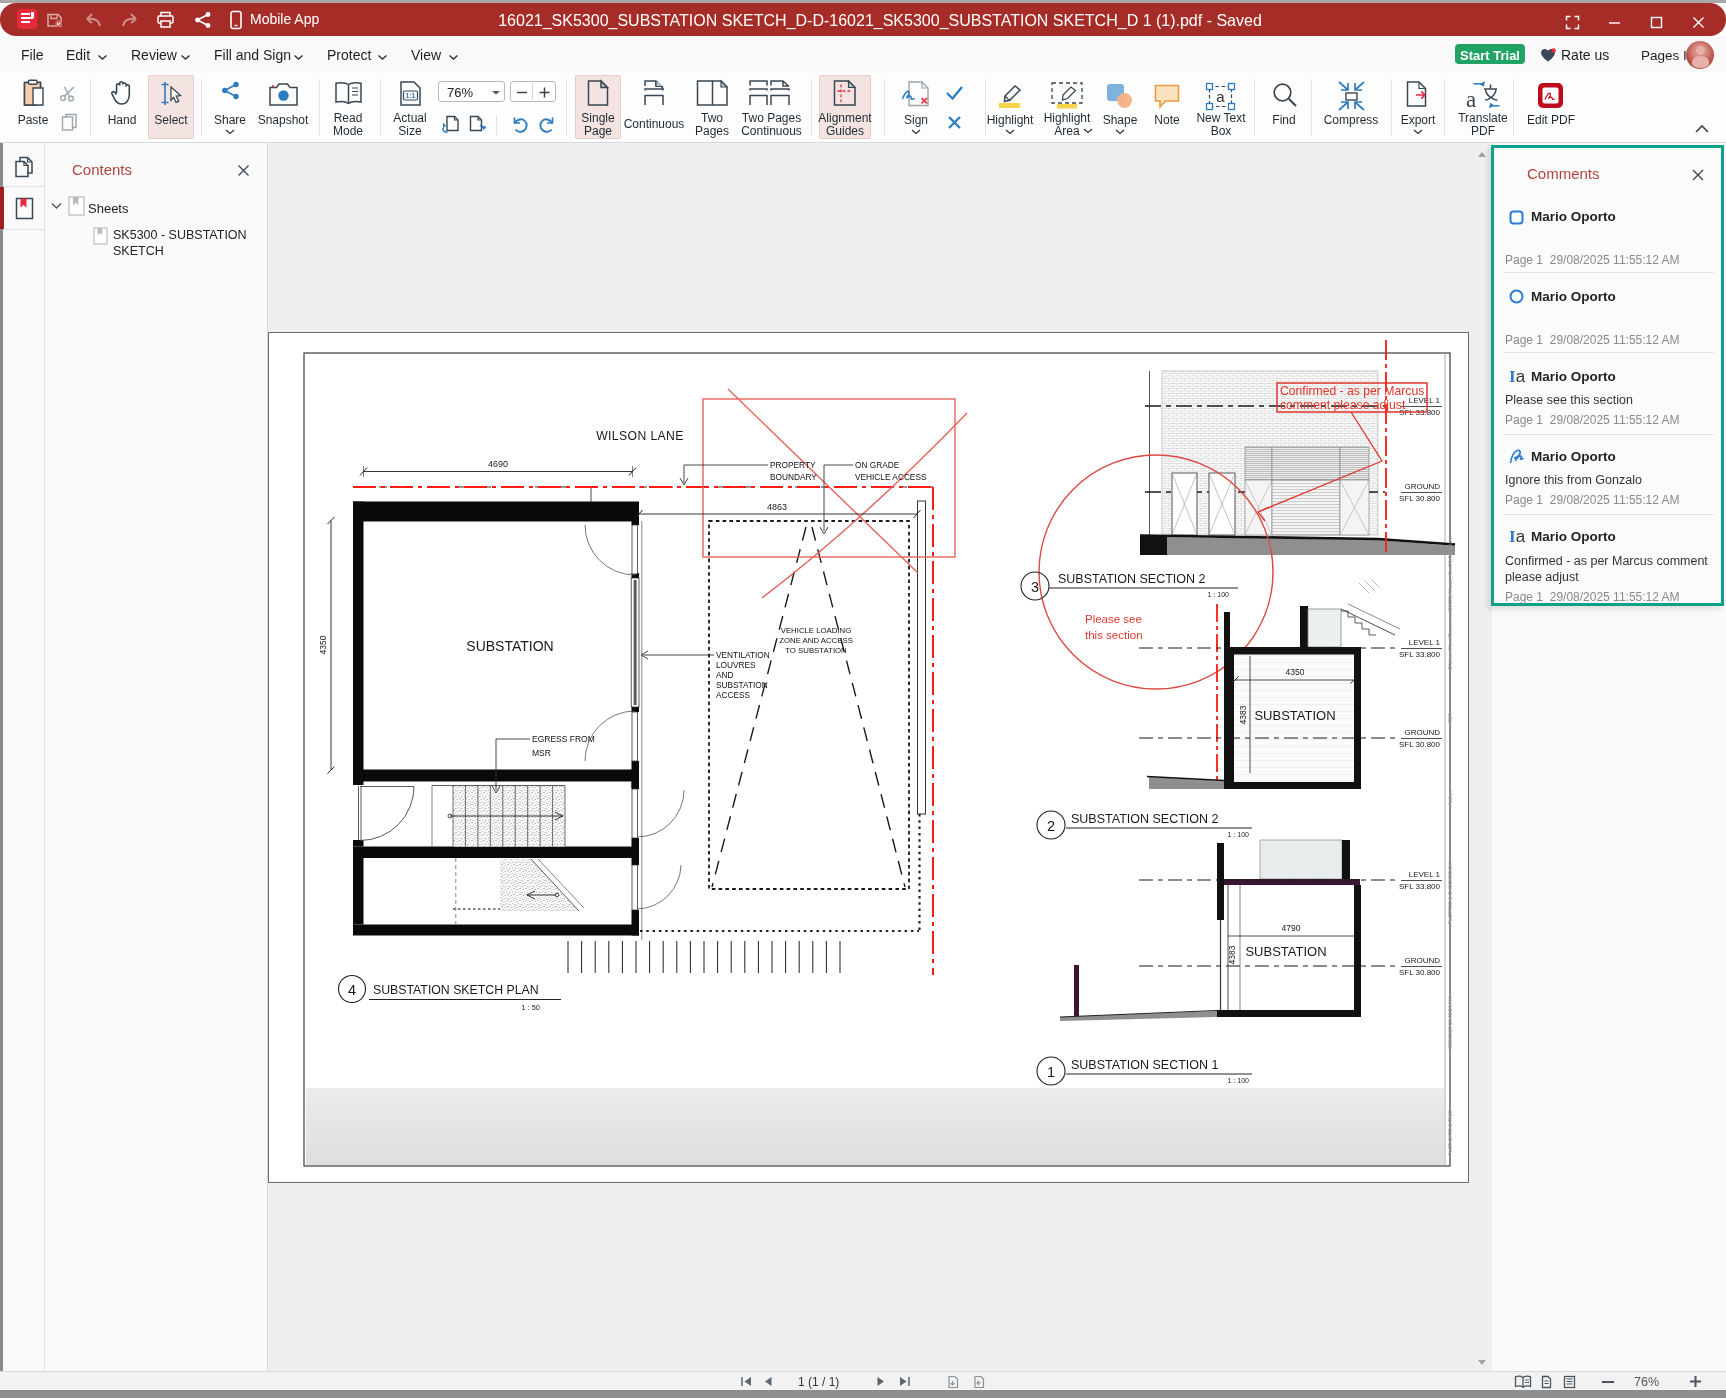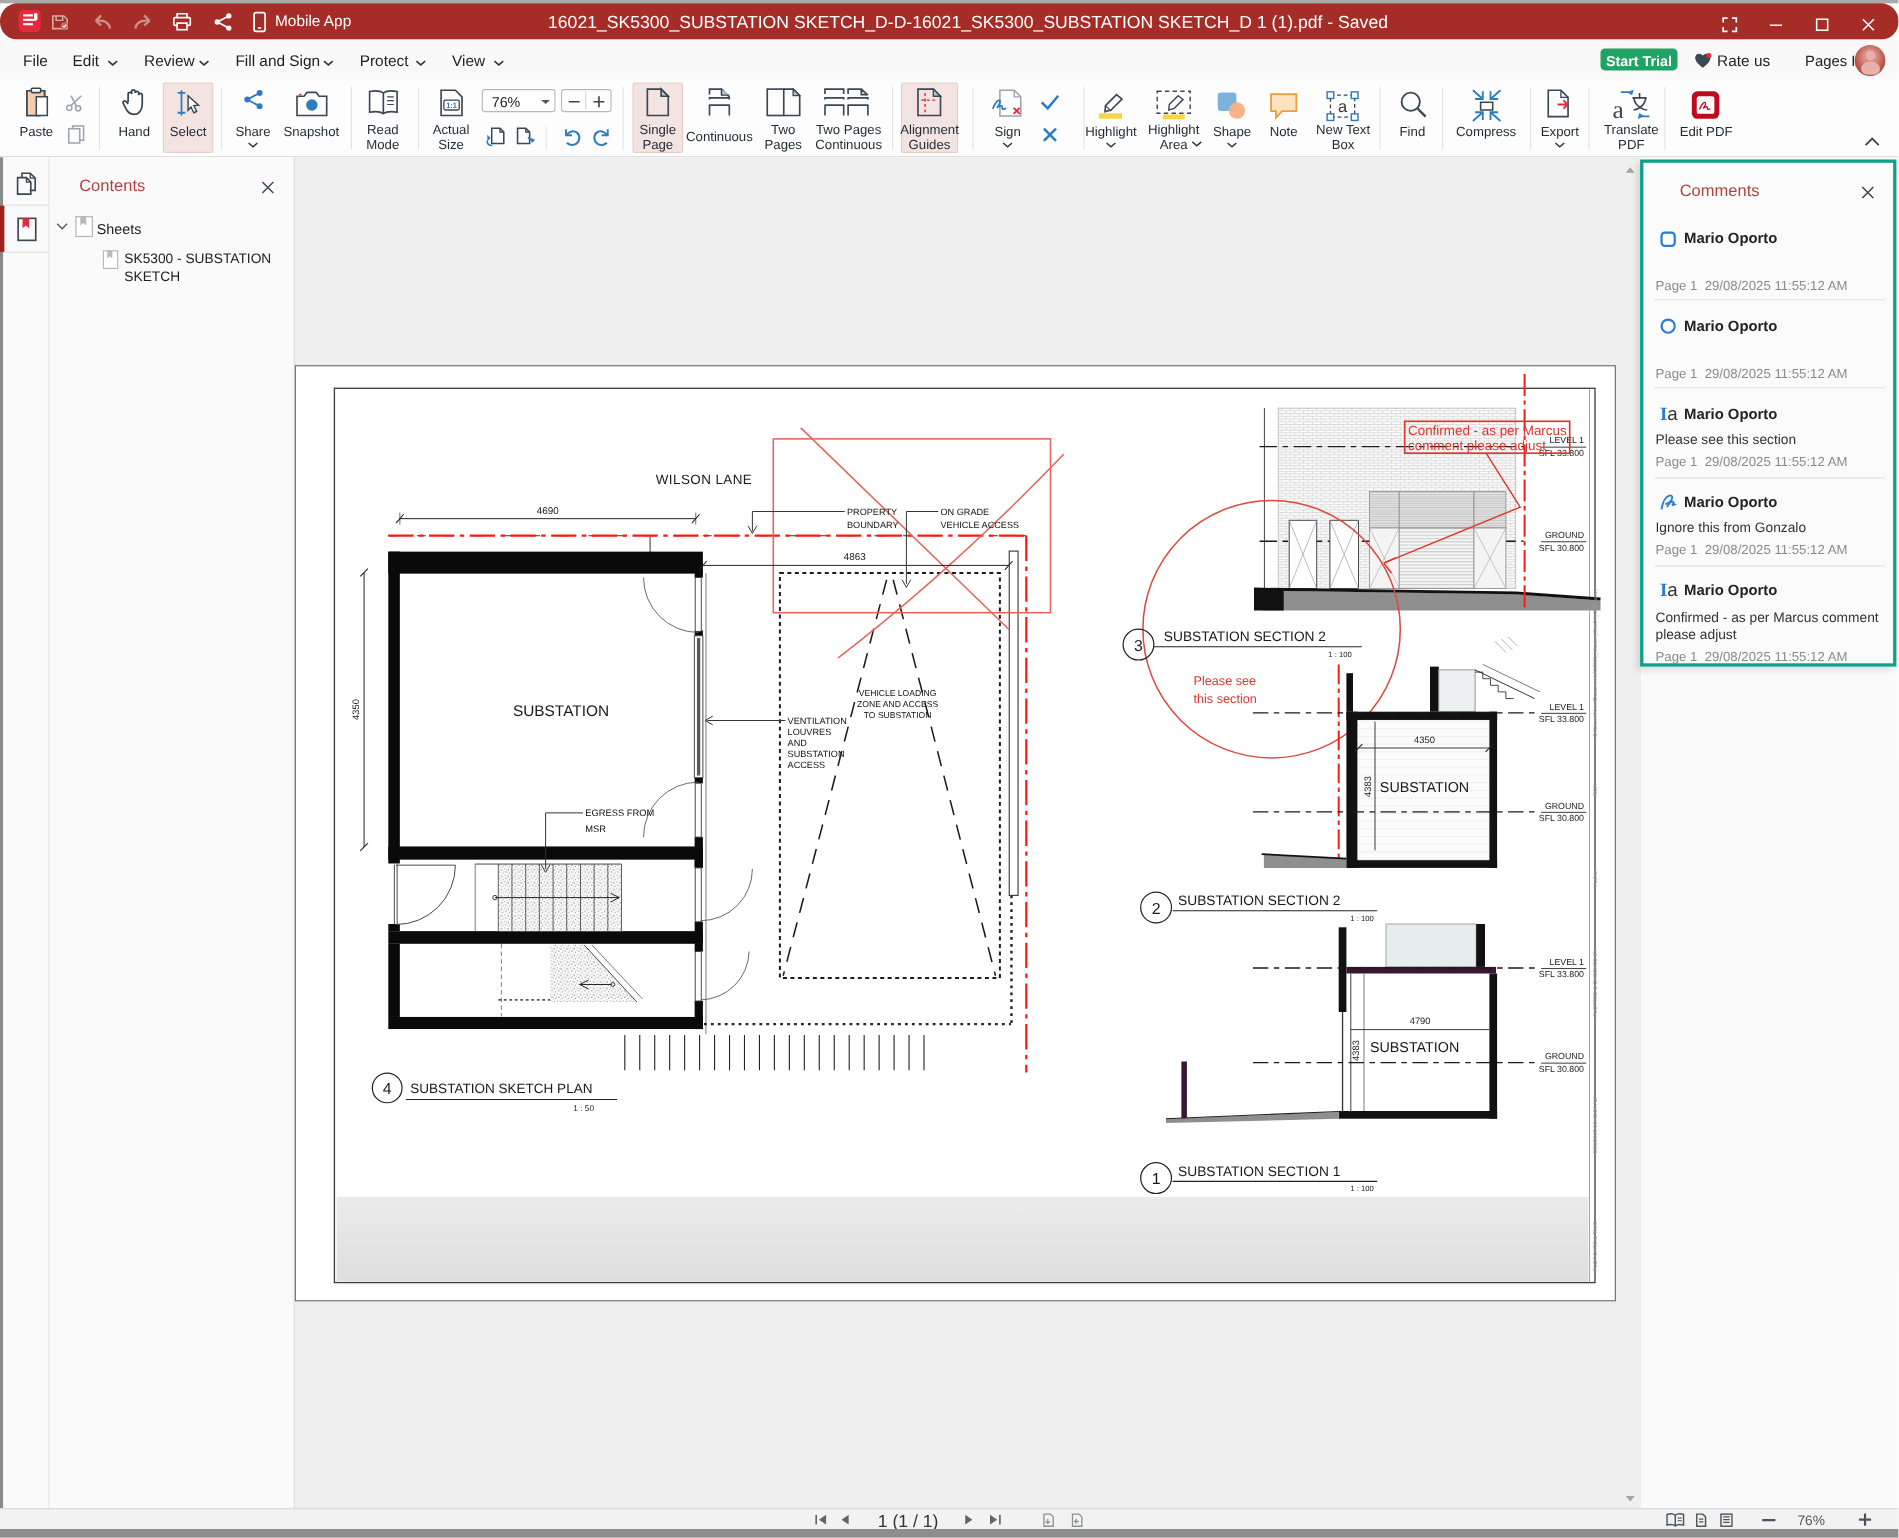--- a/index.html
+++ b/index.html
@@ -791,21 +791,21 @@
   </div>
 
   <div class="abs" id="statusbar" style="left:0;top:1371px;width:1726px;height:19px;background:#f2f2f2;border-top:1px solid #d9d9d9;">
     <svg class="abs" style="left:740px;top:4px" width="13" height="11" viewBox="0 0 13 11">
         <path d="M2 1 v9" stroke="#5a6670" stroke-width="1.5"></path>
         <path d="M11 1 L4.5 5.5 11 10 Z" fill="#5a6670"></path>
       </svg>
     <svg class="abs" style="left:763px;top:4px" width="10" height="11" viewBox="0 0 10 11">
         <path d="M8.5 1 L2 5.5 8.5 10 Z" fill="#5a6670"></path>
       </svg>
-    <div class="abs" style="left:798px;top:3px;font-size:16px;color:#333;">1 (1 / 1)</div>
+    <div class="abs" style="left:798px;top:3px;font-size:12px;color:#333;">1 (1 / 1)</div>
     <svg class="abs" style="left:876px;top:4px" width="10" height="11" viewBox="0 0 10 11">
         <path d="M1.5 1 L8 5.5 1.5 10 Z" fill="#5a6670"></path>
       </svg>
     <svg class="abs" style="left:898px;top:4px" width="13" height="11" viewBox="0 0 13 11">
         <path d="M11 1 v9" stroke="#5a6670" stroke-width="1.5"></path>
         <path d="M2 1 L8.5 5.5 2 10 Z" fill="#5a6670"></path>
       </svg>
     <svg class="abs" style="left:946px;top:3px" width="14" height="14" viewBox="0 0 14 14" fill="none" stroke="#8a9299" stroke-width="1.2">
         <path d="M3 1.5 h6 l2.5 2.5 V12.5 H3 Z"></path>
         <path d="M6.5 6 v4 m-2-2 l2 2 2-2" stroke-width="1.1"></path>

